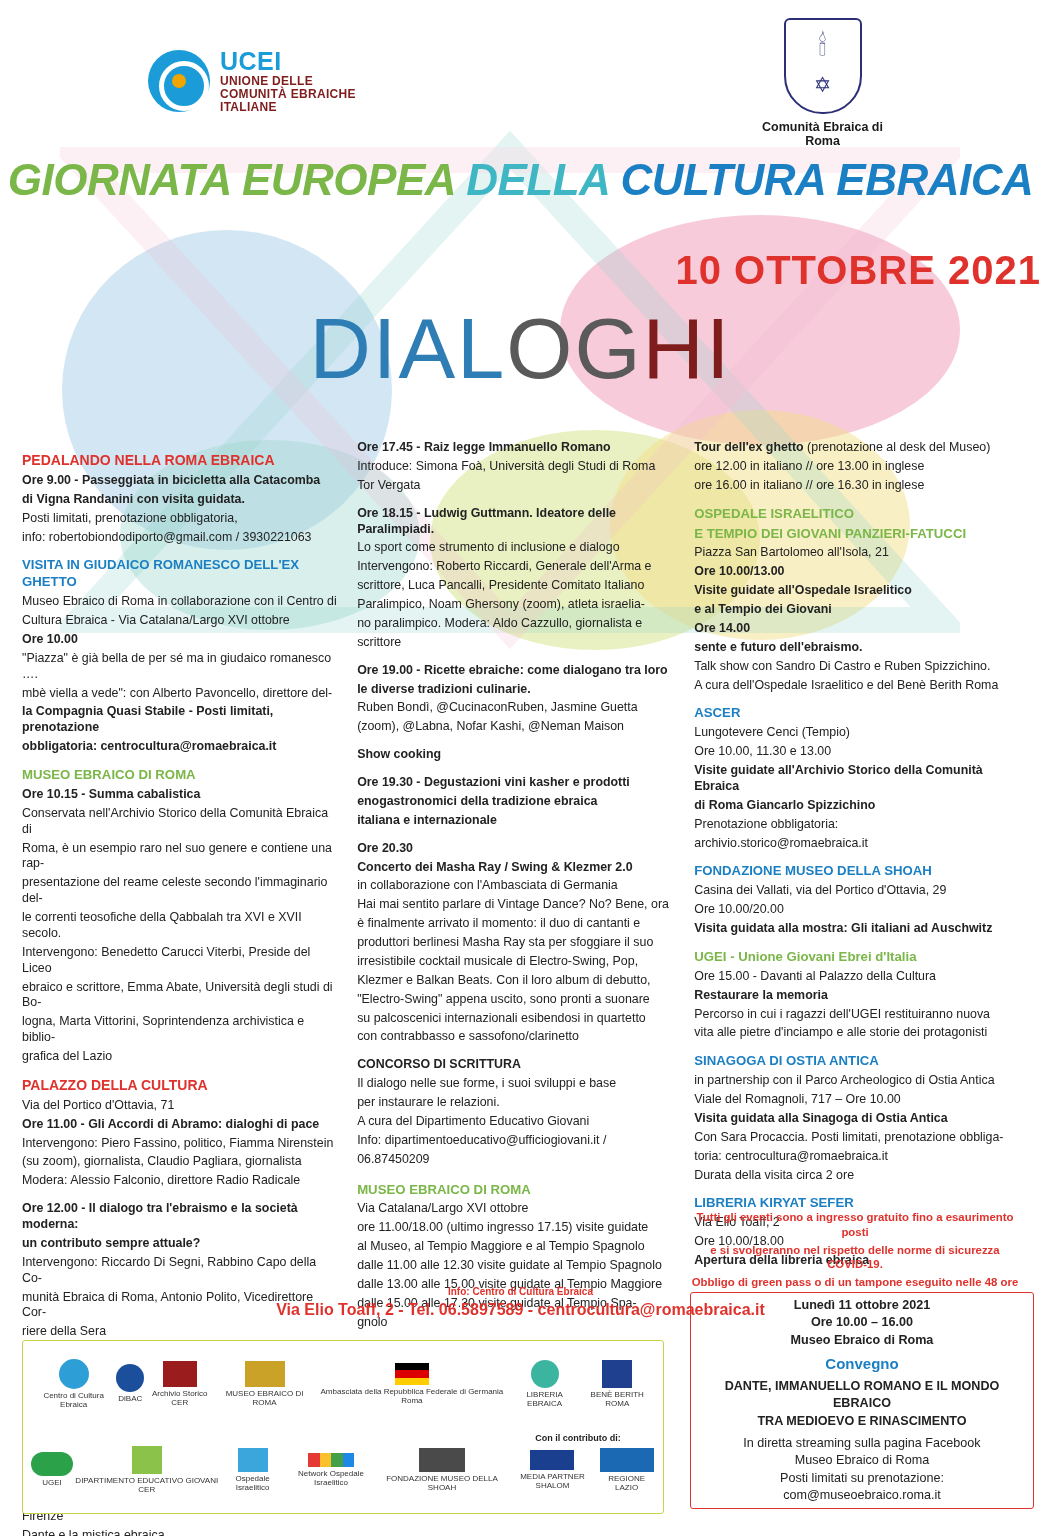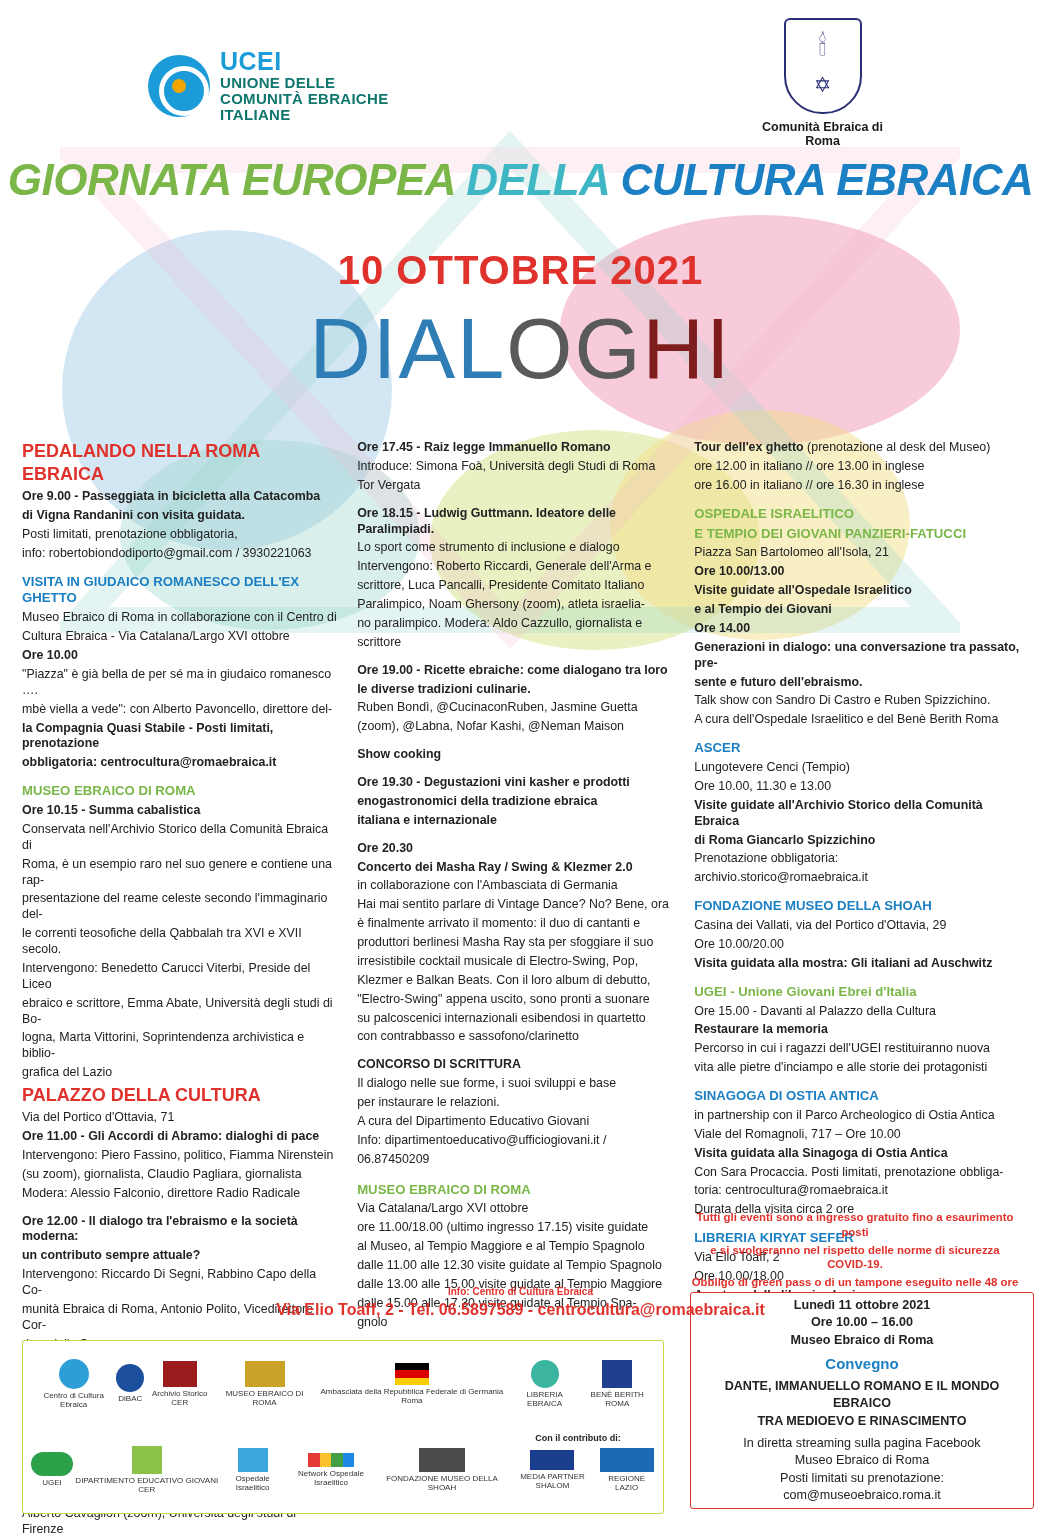--- a/index.html
+++ b/index.html
@@ -18,49 +18,49 @@
   .tri{position:absolute;pointer-events:none;opacity:.45;}
 
   
   .header{position:relative;height:130px;}
   .ucei{position:absolute;left:148px;top:48px;display:flex;align-items:center;gap:10px;}
   .ucei-mark{width:62px;height:62px;border-radius:50%;background:#1b9cd8;position:relative;}
   .ucei-mark:before{content:"";position:absolute;left:11px;top:11px;width:40px;height:40px;border-radius:50%;border:5px solid #fff;}
   .ucei-mark:after{content:"";position:absolute;left:24px;top:24px;width:14px;height:14px;border-radius:50%;background:#f0a500;}
   .ucei-txt{line-height:1.08;}
   .ucei-txt .big{font-size:25px;font-weight:bold;color:#1b9cd8;letter-spacing:.5px;margin-top:32px;}
-  .ucei-txt .sm{font-size:15px;font-weight:bold;color:#0f766e;letter-spacing:.3px;}
+  .ucei-txt .sm{font-size:12px;font-weight:bold;color:#7f1d1d;letter-spacing:.3px;}
 
   .cer{position:absolute;left:755px;top:18px;width:135px;text-align:center;}
   .cer-shield{width:74px;height:92px;margin:0 auto;background:#fff;border:2px solid #2b2f75;
     border-radius:6px 6px 38px 38px;position:relative;}
   .cer-shield .star{position:absolute;left:50%;top:54px;transform:translateX(-50%);font-size:21px;color:#2b2f75;line-height:1;}
   .cer-shield .men{position:absolute;left:50%;top:12px;transform:translateX(-50%);font-size:28px;color:#2b2f75;line-height:1;}
   .cer-label{margin-top:6px;font-size:12.5px;font-weight:bold;color:#1a1a1a;}
 
   
   .title-main{position:absolute;left:0;right:0;top:155px;text-align:center;
     font-size:44px;font-weight:bold;letter-spacing:-.5px;font-style:italic;}
   .t-green{color:#7ab648;}
   .t-teal{color:#3fb6c4;}
   .t-blue{color:#1b7fc4;}
-  .date{position:absolute;left:0;right:0;top:248px;text-align:center;font-size:40px;font-weight:bold;color:#e0322c;letter-spacing:1px;}
+  .date{position:absolute;left:0;right:0;top:248px;text-align:right;font-size:40px;font-weight:bold;color:#e0322c;letter-spacing:1px;}
   .dialoghi{position:absolute;left:0;right:0;top:300px;text-align:center;font-size:85px;letter-spacing:2px;font-weight:300;}
   .d1{color:#2e7db5;}
   .d2{color:#5a5a5a;}
   .d3{color:#7f1d1d;}
 
   
   .cols{position:absolute;left:0;top:440px;width:1041px;display:flex;gap:0;}
   .col{font-size:12.4px;line-height:1.28;}
   .col1{width:330px;padding:0 10px 0 22px;}
   .col2{width:330px;padding:0 10px 0 8px;}
   .col3{width:340px;padding:0 20px 0 10px;}
 
-  .h-red{color:#e0322c;font-weight:bold;font-size:18px;}
+  .h-red{color:#e0322c;font-weight:bold;font-size:14px;margin-top:12px;}
   .h-blue{color:#1b7fc4;font-weight:bold;font-size:13.2px;margin-top:12px;}
   .h-green{color:#7ab648;font-weight:bold;font-size:13.2px;margin-top:12px;}
   .b{font-weight:bold;}
   .i{}
   p{margin:0 0 3px 0;}
   .sp{height:9px;}
 
   
   .infobar{position:absolute;left:0;top:1285px;width:1041px;text-align:center;color:#e0322c;font-weight:bold;line-height:1.35;}
   .infobar .l1{font-size:10px;}
@@ -238,21 +238,20 @@
       <p>ore 12.00 in italiano // ore 13.00 in inglese</p>
       <p>ore 16.00 in italiano // ore 16.30 in inglese</p>
 
       <p class="h-green">OSPEDALE ISRAELITICO</p>
       <p class="h-green" style="margin-top:0">E TEMPIO DEI GIOVANI PANZIERI-FATUCCI</p>
       <p>Piazza San Bartolomeo all'Isola, 21</p>
       <p class="b">Ore 10.00/13.00</p>
       <p class="b">Visite guidate all'Ospedale Israelitico</p>
       <p class="b">e al Tempio dei Giovani</p>
       <p class="b">Ore 14.00</p>
-      <p class="b">Generazioni in dialogo: una conversazione tra passato, pre-</p>
       <p class="b">sente e futuro dell'ebraismo.</p>
       <p>Talk show con Sandro Di Castro e Ruben Spizzichino.</p>
       <p>A cura dell'Ospedale Israelitico e del Benè Berith Roma</p>
 
       <p class="h-blue">ASCER</p>
       <p>Lungotevere Cenci (Tempio)</p>
       <p>Ore 10.00, 11.30 e 13.00</p>
       <p class="b">Visite guidate all'Archivio Storico della Comunità Ebraica</p>
       <p class="b">di Roma Giancarlo Spizzichino</p>
       <p>Prenotazione obbligatoria:</p>

